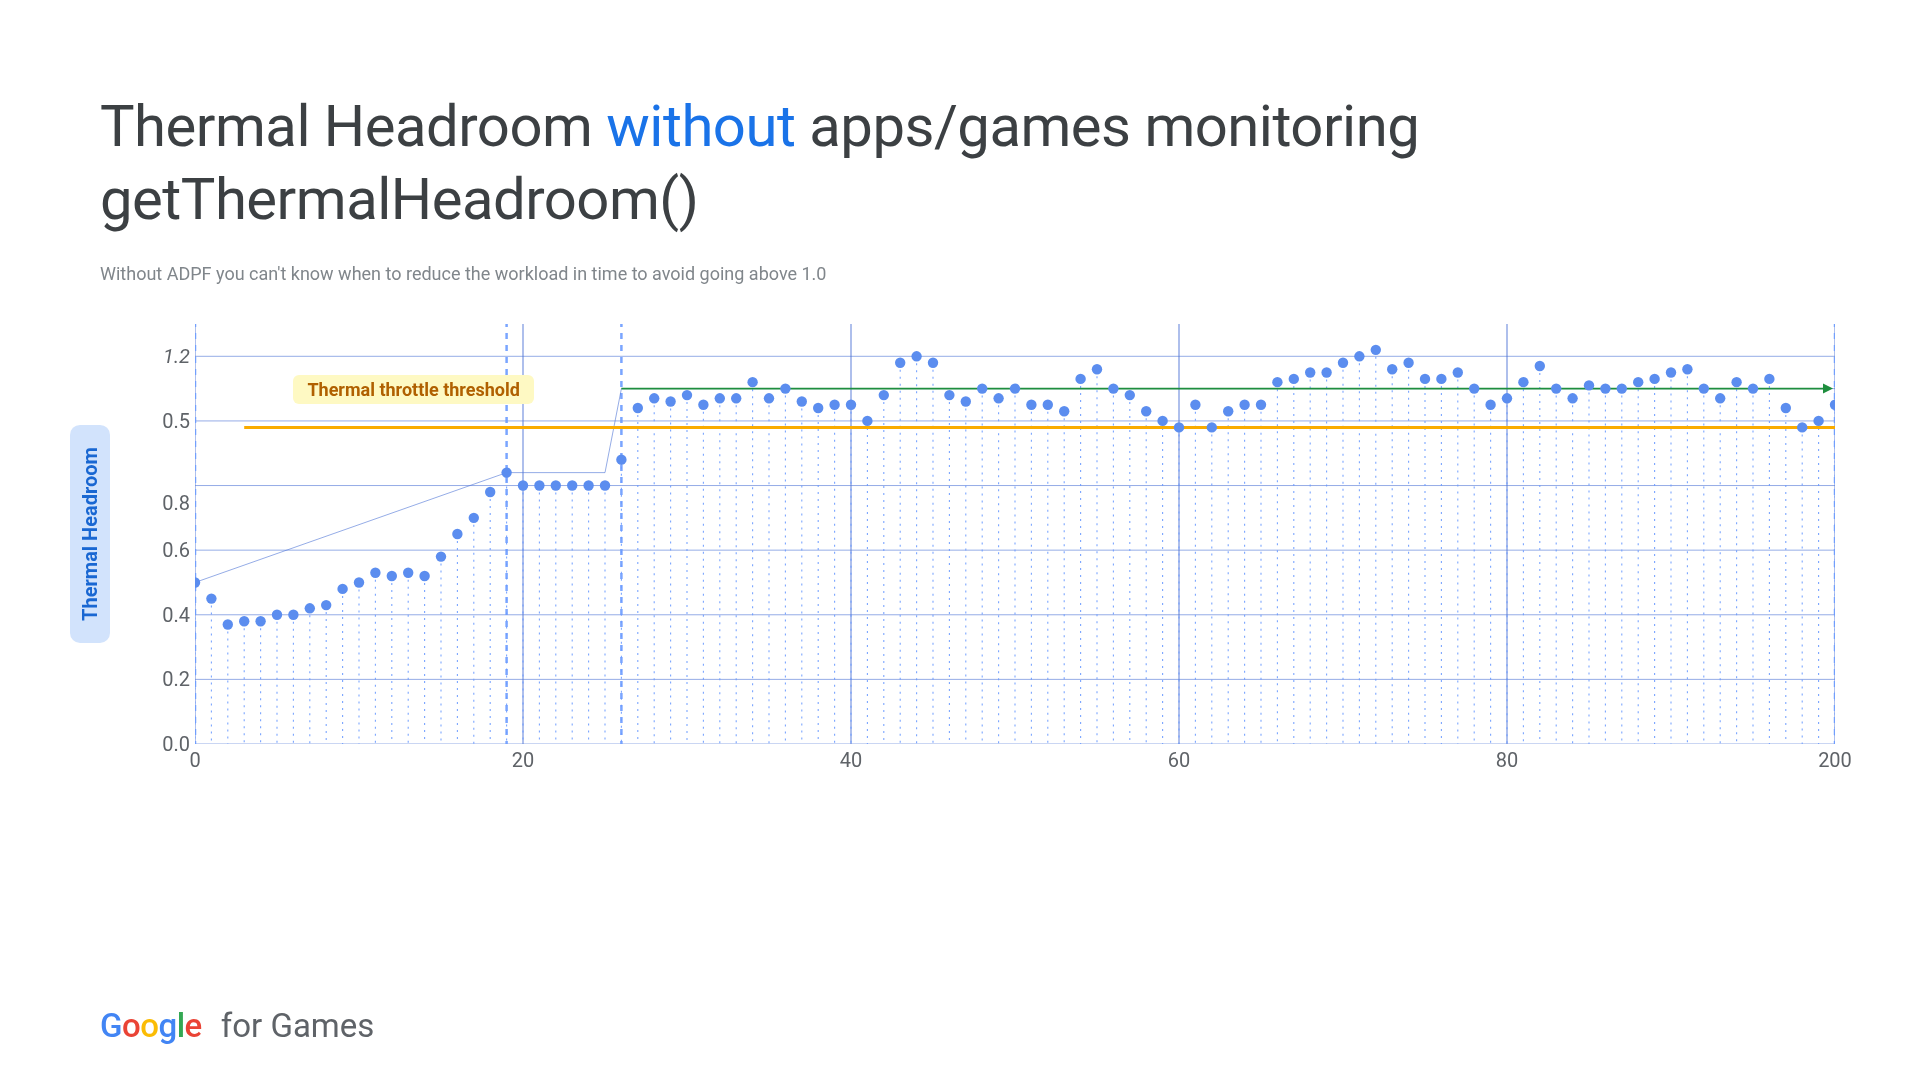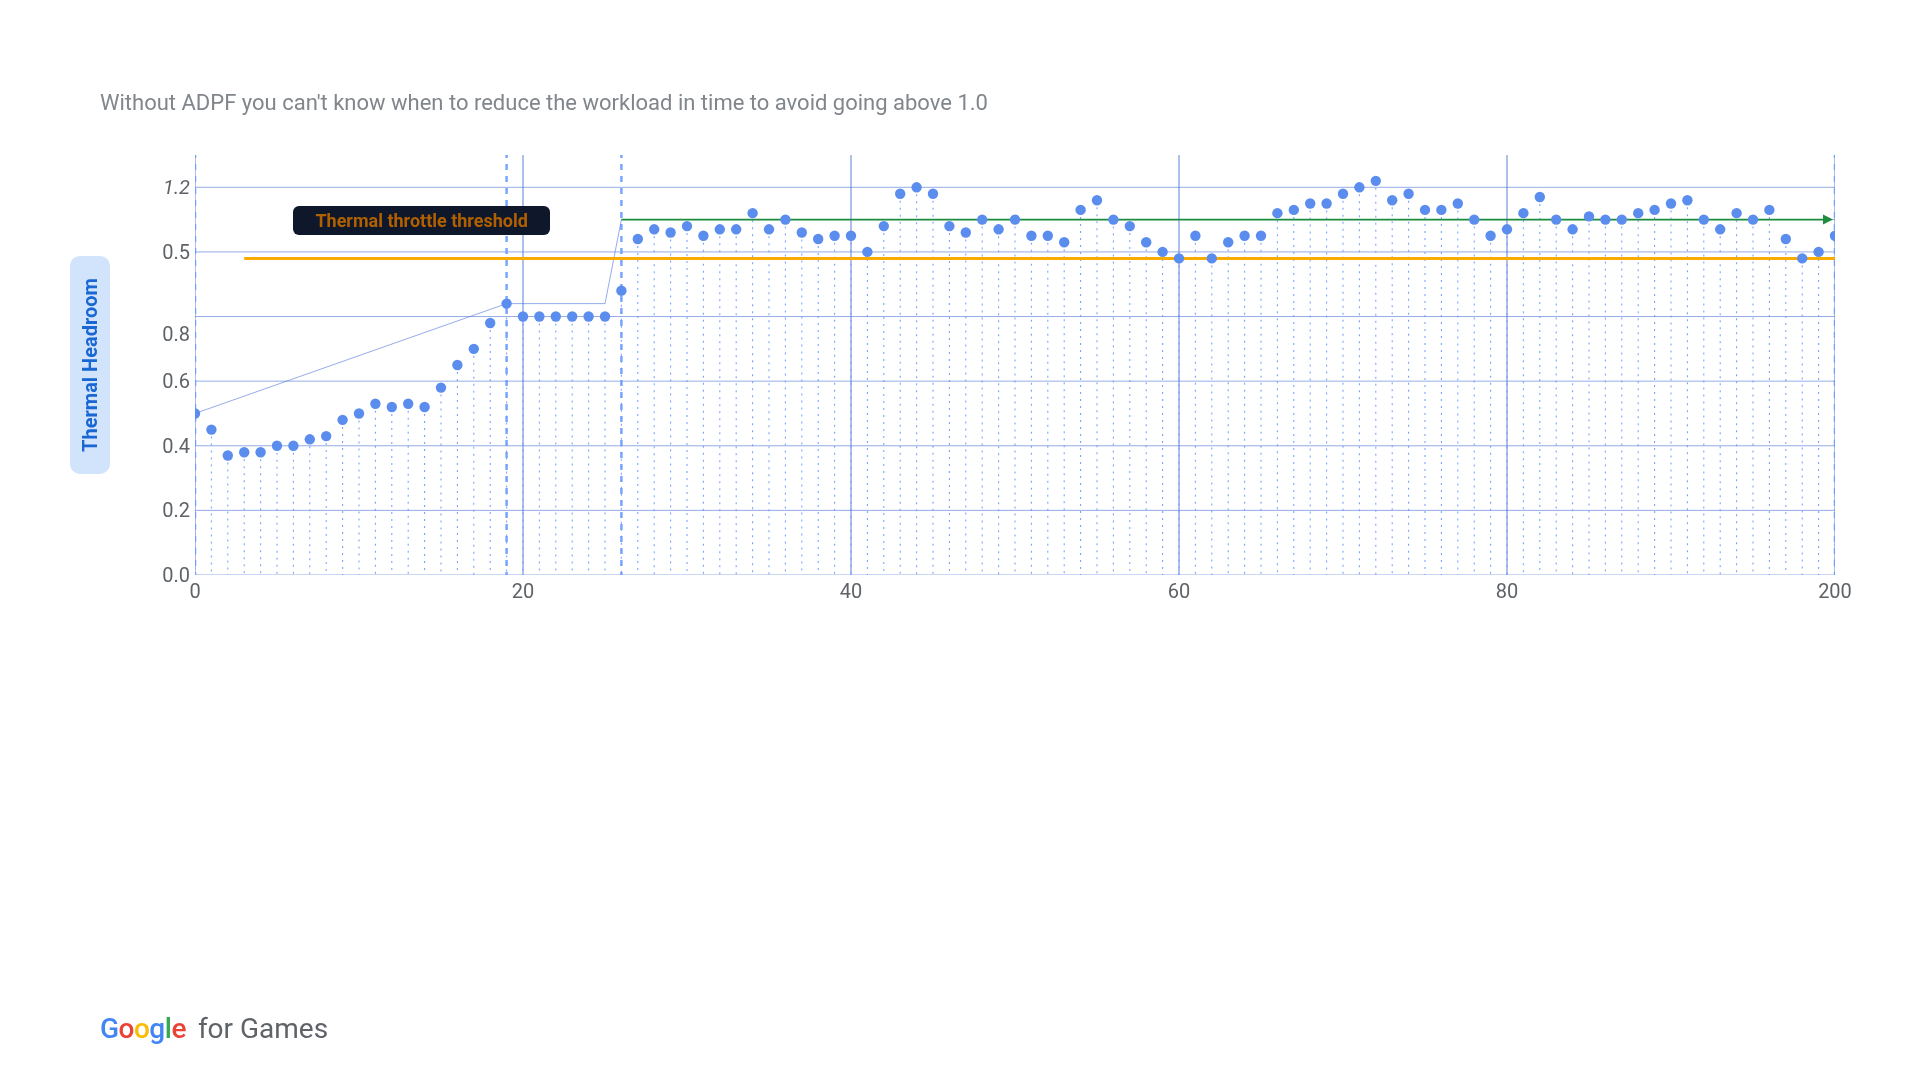--- a/index.html
+++ b/index.html
@@ -20,21 +20,21 @@
   h1.title {
     font-weight: 400;
     font-size: 58px;
     line-height: 1.25;
     color: #3c4043;
     letter-spacing: -0.5px;
     margin-bottom: 28px;
   }
   h1.title .accent { color: #1a73e8; }
   .subtitle {
-    font-size: 22px;
+    font-size: 18px;
     color: #80868b;
     font-weight: 400;
     margin-bottom: 40px;
   }
   .chart-wrap {
     position: relative;
     margin-left: 10px;
     margin-top: 10px;
   }
   .axis-pill {
@@ -85,49 +85,52 @@
     height: 30px;
   }
   .x-tick {
     position: absolute;
     transform: translateX(-50%);
     font-size: 20px;
     color: #5f6368;
   }
   .annot {
     position: absolute;
-    background: #0f172a;
+    background: #fef9c3;
     color: #b06000;
     font-weight: 700;
     font-size: 18px;
-    padding: 4px 22px;
+    padding: 4px 14px;
     border-radius: 6px;
     white-space: nowrap;
   }
   .footer {
     position: absolute;
     left: 100px;
     bottom: 35px;
-    font-size: 28px;
+    font-size: 33px;
     font-weight: 400;
     color: #5f6368;
     display: flex;
     align-items: baseline;
-    gap: 12px;
+    gap: 19px;
   }
   .g-logo { font-weight: 500; letter-spacing: -0.5px; }
   .g-logo .b { color:#4285F4; }
   .g-logo .r { color:#EA4335; }
   .g-logo .y { color:#FBBC04; }
   .g-logo .g { color:#34A853; }
 </style>
 </head>
 <body>
 
 <div class="slide">
+  <h1 class="title">
+    <span>Thermal Headroom </span><span class="accent">without</span><span> apps/games monitoring getThermalHeadroom()</span>
+  </h1>
   <div class="subtitle">Without ADPF you can't know when to reduce the workload in time to avoid going above 1.0</div>
 
   <div class="chart-wrap">
     <div class="y-axis-label">
       <span class="axis-pill">Thermal Headroom</span>
     </div>
 
     <div class="plot" id="plot" style="width: 1640px; height: 420px;">
       <svg id="plot-svg" width="1640" height="420" viewBox="0 0 1640 420">
           <line x1="0" y1="420" x2="1640" y2="420" stroke="#4f74d6" stroke-width="1" stroke-opacity="0.6"></line>

